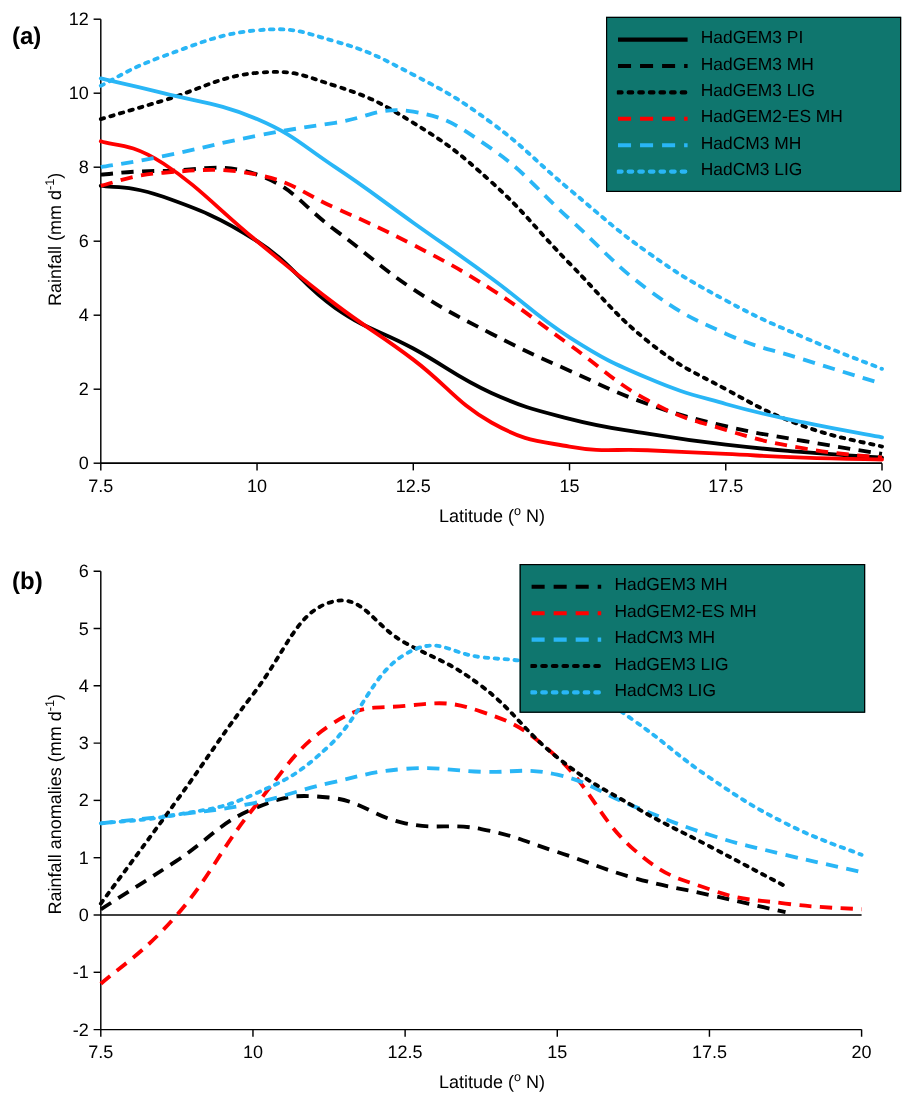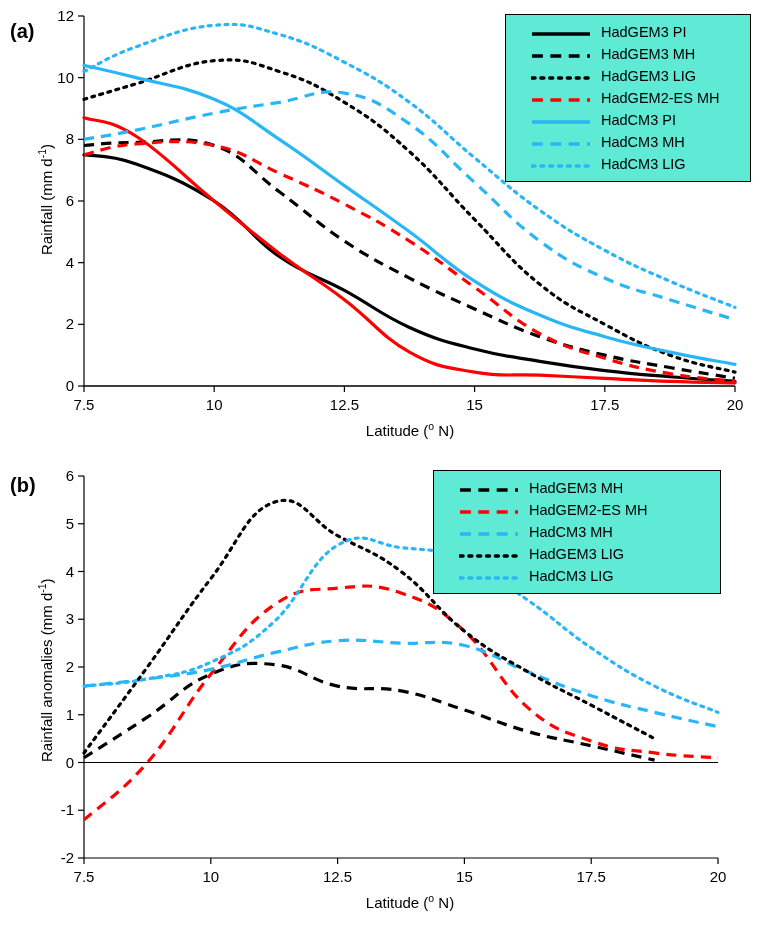--- a/index.html
+++ b/index.html
@@ -45,23 +45,23 @@
     text-align: center;
   }
   .y-title {
     transform-origin: 0 0;
     white-space: nowrap;
   }
 
   .legend {
     position: absolute;
     border: 1px solid #000;
-    background: #5eead4;
+    background: #0f766e;
     box-sizing: border-box;
-    padding: 6px 10px 6px 25px;
+    padding: 6px 10px 6px 8px;
   }
   .legend-row {
     display: flex;
     align-items: center;
     height: 22px;
   }
   .legend-swatch {
     width: 60px;
     height: 12px;
     margin-right: 10px;
@@ -143,26 +143,20 @@
         <div class="legend-swatch"><svg width="60" height="12">
             <line x1="1" y1="6" x2="59" y2="6" stroke="#000000" stroke-width="3.4" stroke-dasharray="3.06,5.779999999999999" stroke-linecap="round"></line>
           </svg></div>
         <span class="legend-label">HadGEM3 LIG</span>
       </div>
       <div class="legend-row">
         <div class="legend-swatch"><svg width="60" height="12">
             <line x1="1" y1="6" x2="59" y2="6" stroke="#ff0000" stroke-width="3.4" stroke-dasharray="10.88,7.48"></line>
           </svg></div>
         <span class="legend-label">HadGEM2-ES MH</span>
-      </div>
-      <div class="legend-row">
-        <div class="legend-swatch"><svg width="60" height="12">
-            <line x1="1" y1="6" x2="59" y2="6" stroke="#29b6f6" stroke-width="3.4"></line>
-          </svg></div>
-        <span class="legend-label">HadCM3 PI</span>
       </div>
       <div class="legend-row">
         <div class="legend-swatch"><svg width="60" height="12">
             <line x1="1" y1="6" x2="59" y2="6" stroke="#29b6f6" stroke-width="3.4" stroke-dasharray="10.88,7.48"></line>
           </svg></div>
         <span class="legend-label">HadCM3 MH</span>
       </div>
       <div class="legend-row">
         <div class="legend-swatch"><svg width="60" height="12">
             <line x1="1" y1="6" x2="59" y2="6" stroke="#29b6f6" stroke-width="3.4" stroke-dasharray="3.06,5.779999999999999" stroke-linecap="round"></line>

